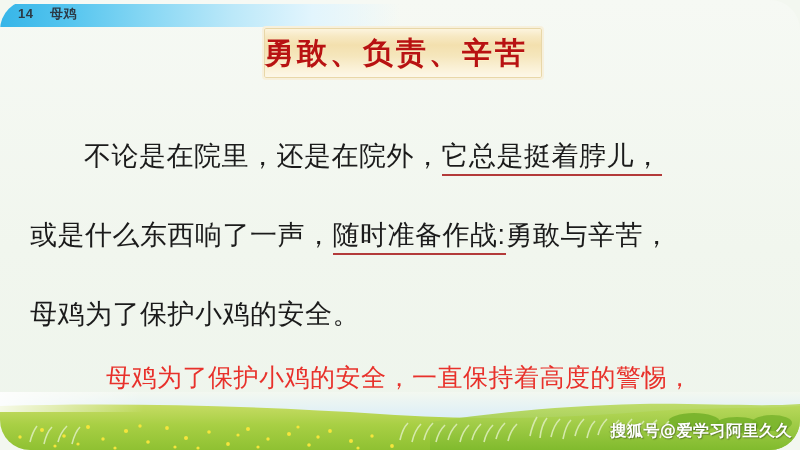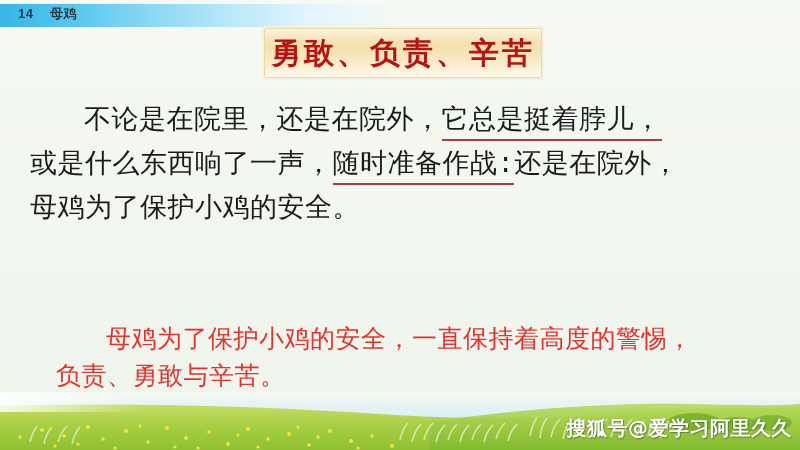--- a/index.html
+++ b/index.html
@@ -14,20 +14,21 @@
     background: #f3f7f0;
     position: relative;
   }
 
   
   #slide {
     position: absolute;
     inset: 0;
     background: linear-gradient(180deg, #f6f9f4 0%, #f1f6ee 55%, #eef5ec 100%);
     overflow: hidden;
+    border-radius: 30px;
   }
 
   
   #header-bar {
     position: absolute;
     left: 0;
     top: 4px;
     width: 400px;
     height: 23px;
     background: linear-gradient(90deg,
@@ -64,47 +65,47 @@
        linear-gradient(180deg,
           #fdf6e2 0%,
           #f7e9c4 16%,
           #f3e0ae 34%,
           #f5e6bc 56%,
           #faf0d4 78%,
           #fdf8ea 100%);
     box-shadow: inset 0 0 0 1px #e8d7a8;
     display: flex;
     align-items: center;
-    justify-content: center;
   }
   #title-text {
     font-family: "Liberation Serif", "DejaVu Serif", serif;
     font-size: 30px;
     font-weight: bold;
     color: #b81212;
     letter-spacing: 3px;
     text-shadow: 0 1px 0 rgba(255,240,200,0.8);
     white-space: nowrap;
   }
 
   
   #passage {
     position: absolute;
     left: 30px;
     top: 99px;
     width: 748px;
   }
   .body-line {
-    font-family: Liberation Mono, monospace;
+    font-family: Liberation Sans, sans-serif;
     font-size: 27px;
     line-height: 44px;
     color: #1b1b1b;
     white-space: pre;
     letter-spacing: 0.5px;
     position: relative;
+    margin-top: 35px;
   }
   .body-line.indent {
     text-indent: 54px;
   }
   .ul-red {
     border-bottom: 2px solid #b33a3a;
     padding-bottom: 3px;
   }
 
   
@@ -117,40 +118,41 @@
   .red-line {
     font-family: "Liberation Serif", "DejaVu Serif", serif;
     font-size: 25px;
     line-height: 37px;
     color: #e8312b;
     white-space: pre;
     letter-spacing: 0.5px;
   }
   .red-line.indent {
     text-indent: 50px;
+    margin-top: 39px;
   }
 
   
   #grass-band {
     position: absolute;
     left: 0;
     bottom: 0;
     width: 800px;
     height: 58px;
     overflow: hidden;
   }
   #grass-band svg { display: block; }
 
   
   #watermark {
     position: absolute;
     right: 8px;
     bottom: 8px;
     font-family: "DejaVu Sans", "Liberation Sans", sans-serif;
-    font-size: 20px;
+    font-size: 16px;
     font-weight: bold;
     color: #ffffff;
     text-shadow:
        1px 1px 1px rgba(60,80,30,0.55),
       -1px 0 1px rgba(60,80,30,0.35);
     letter-spacing: 0.5px;
     white-space: nowrap;
   }
 </style>
 </head>
@@ -163,21 +165,21 @@
 
   <div id="title-banner">
     <span id="title-text">勇敢、负责、辛苦</span>
   </div>
 
   <div id="passage">
 
     <div class="body-line indent"><span>不论是在院里，还是在院外，</span><span class="ul-red">它总是挺着脖儿，</span></div>
 
 
-    <div class="body-line"><span>或是什么东西响了一声，</span><span class="ul-red">随时准备作战:</span><span>还是在院外，</span></div>
+    <div class="body-line"><span>或是什么东西响了一声，</span><span class="ul-red">随时准备作战:</span><span>勇敢与辛苦，</span></div>
 
 
     <div class="body-line"><span>母鸡为了保护小鸡的安全。</span></div>
   </div>
 
   <div id="commentary">
     <div class="red-line indent">母鸡为了保护小鸡的安全，一直保持着高度的警惕，</div>
     <div class="red-line">负责、勇敢与辛苦。</div>
   </div>
 

